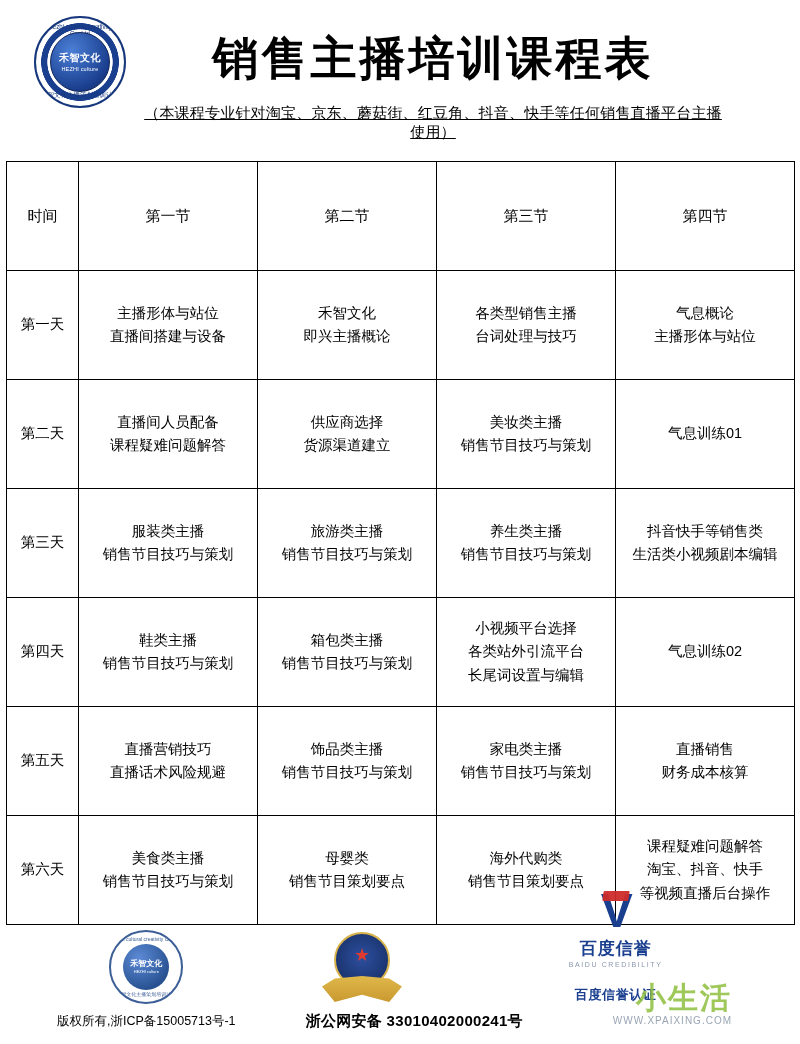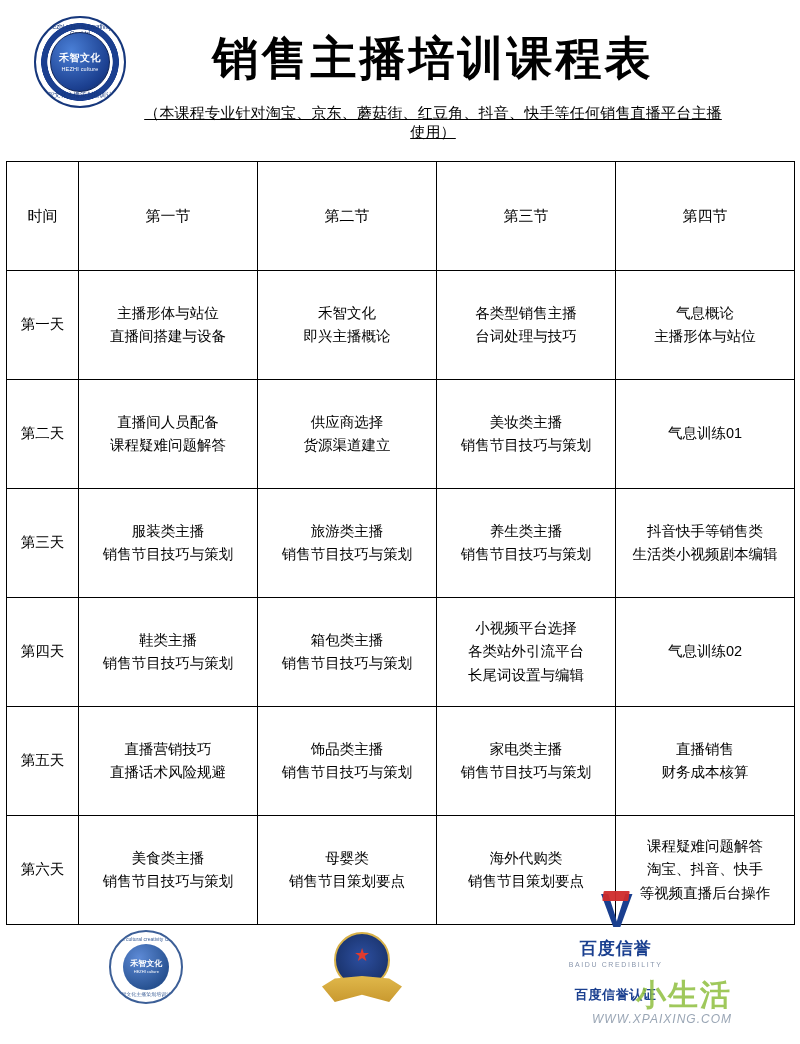--- a/index.html
+++ b/index.html
@@ -332,25 +332,24 @@
   .watermark .wm-main {
     font-family: "DejaVu Serif", serif;
     font-size: 30px;
     font-weight: bold;
     color: #8fbf3f;
     opacity: .85;
     letter-spacing: 2px;
     line-height: 1;
   }
   .watermark .wm-sub {
-    font-size: 12px;
+    font-size: 10px;
     color: #9aa6b5;
     letter-spacing: 1px;
     margin-top: 2px;
-    font-style: italic;
   }
 </style>
 </head>
 <body>
 
 <div class="page">
 
   <div class="header">
     <div class="logo-wrap">
       <div class="seal">
@@ -579,20 +578,25 @@
         <div class="baidu">
           <div class="v-mark">V</div>
           <div class="bd-cn">百度信誉</div>
           <div class="bd-en">BAIDU CREDIBILITY</div>
           <div class="bd-sub">百度信誉认证</div>
         </div>
       </div>
 
     </div>
 
+    <div class="footer-line">
+      <div class="copyright">版权所有,浙ICP备15005713号-1</div>
+      <div class="icp">浙公网安备 33010402000241号</div>
+      <div class="spacer"></div>
+    </div>
   </div>
 
   <div class="watermark">
     <div class="wm-main">小生活</div>
     <div class="wm-sub">WWW.XPAIXING.COM</div>
   </div>
 
 </div>
 
 </body></html>

